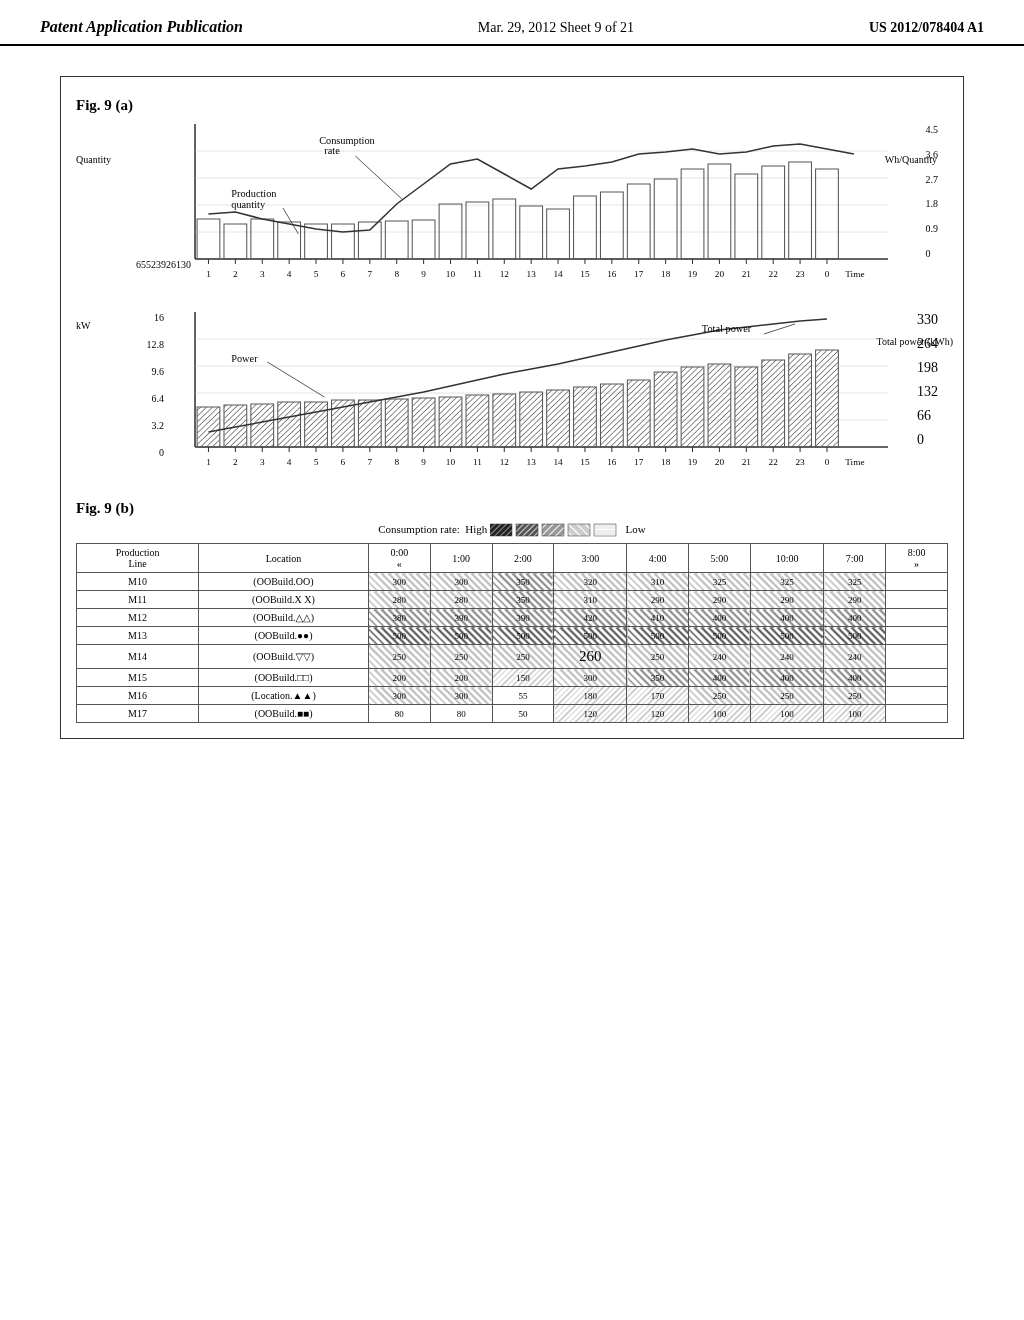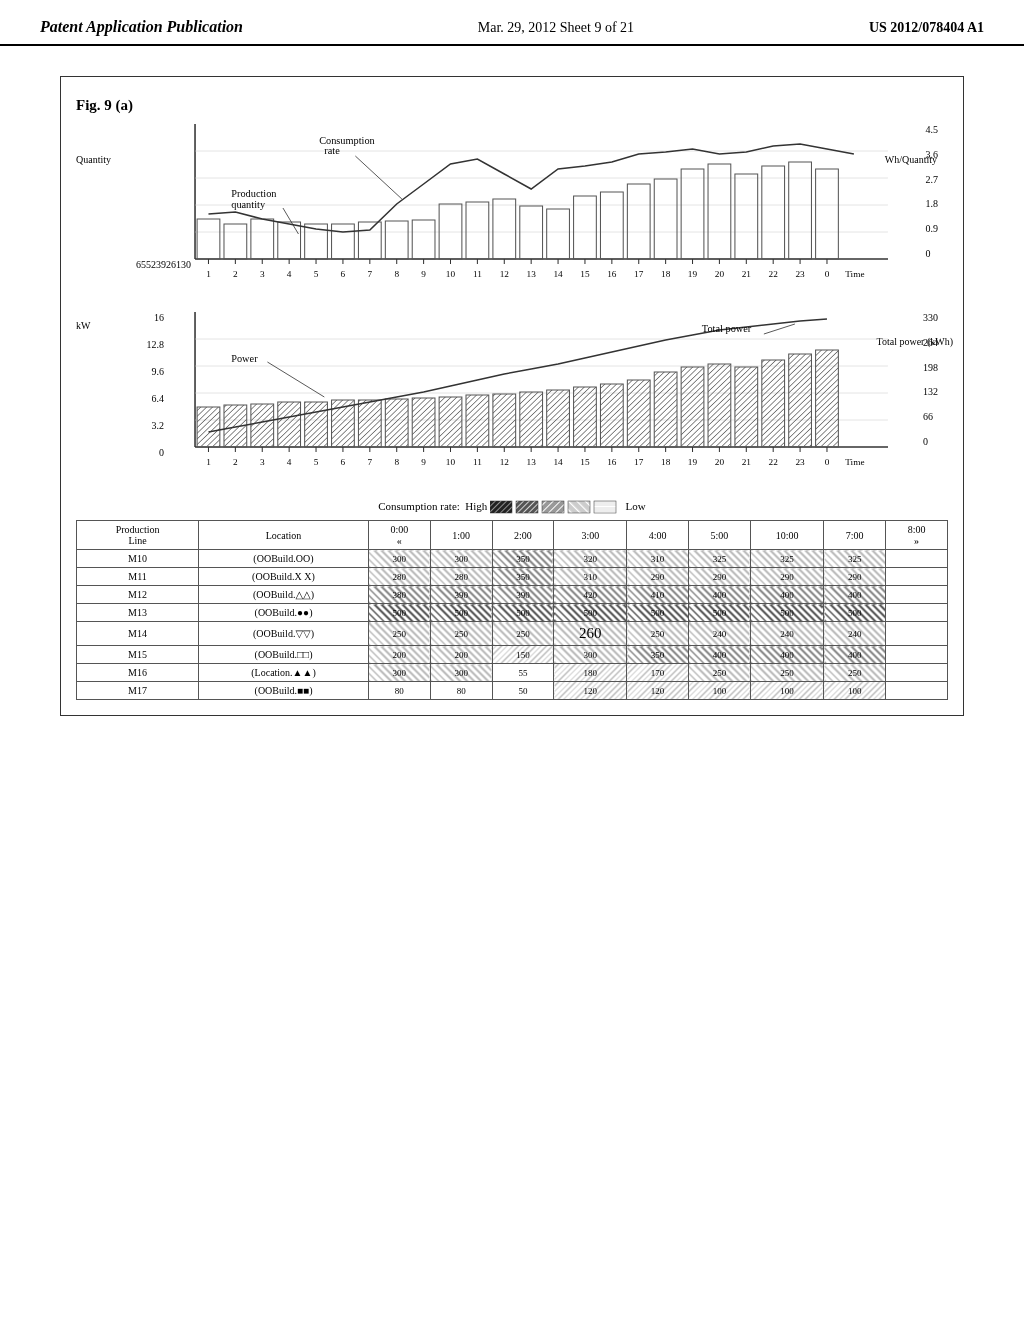--- a/index.html
+++ b/index.html
@@ -361,32 +361,33 @@
             <text x="520" y="20" font-size="10" font-family="Times New Roman">Total power</text>
             <line x1="580" y1="22" x2="610" y2="12" stroke="#333" stroke-width="0.8"></line>
 
             <defs>
               <pattern id="hatch1" width="4" height="4" patternUnits="userSpaceOnUse" patternTransform="rotate(45)">
                 <line x1="0" y1="0" x2="0" y2="4" stroke="#666" stroke-width="1.5"></line>
               </pattern>
             </defs>
           </svg>
           
-          <div style="position:absolute; right:-50px; top:0; height:135px; display:flex; flex-direction:column; justify-content:space-between; font-size:10px;gap:8px;">
+          <div style="position:absolute; right:-50px; top:0; height:135px; display:flex; flex-direction:column; justify-content:space-between; font-size:14px;gap:8px;">
             <span>330</span>
             <span>264</span>
             <span>198</span>
             <span>132</span>
             <span>66</span>
             <span>0</span>
           </div>
         </div>
       </div>
     </div>
 
+    <div class="fig9b-label">Fig. 9 (b)</div>
 
     <div class="legend-area">
       <span>Consumption rate:&nbsp; High</span>
       <svg width="130" height="14" viewBox="0 0 130 14" style="vertical-align:middle;">
         <defs>
           <pattern id="leg1" width="4" height="4" patternUnits="userSpaceOnUse" patternTransform="rotate(45)">
             <rect width="4" height="4" fill="#222"></rect>
             <line x1="0" y1="0" x2="0" y2="4" stroke="#fff" stroke-width="1"></line>
           </pattern>
           <pattern id="leg2" width="4" height="4" patternUnits="userSpaceOnUse" patternTransform="rotate(45)">

